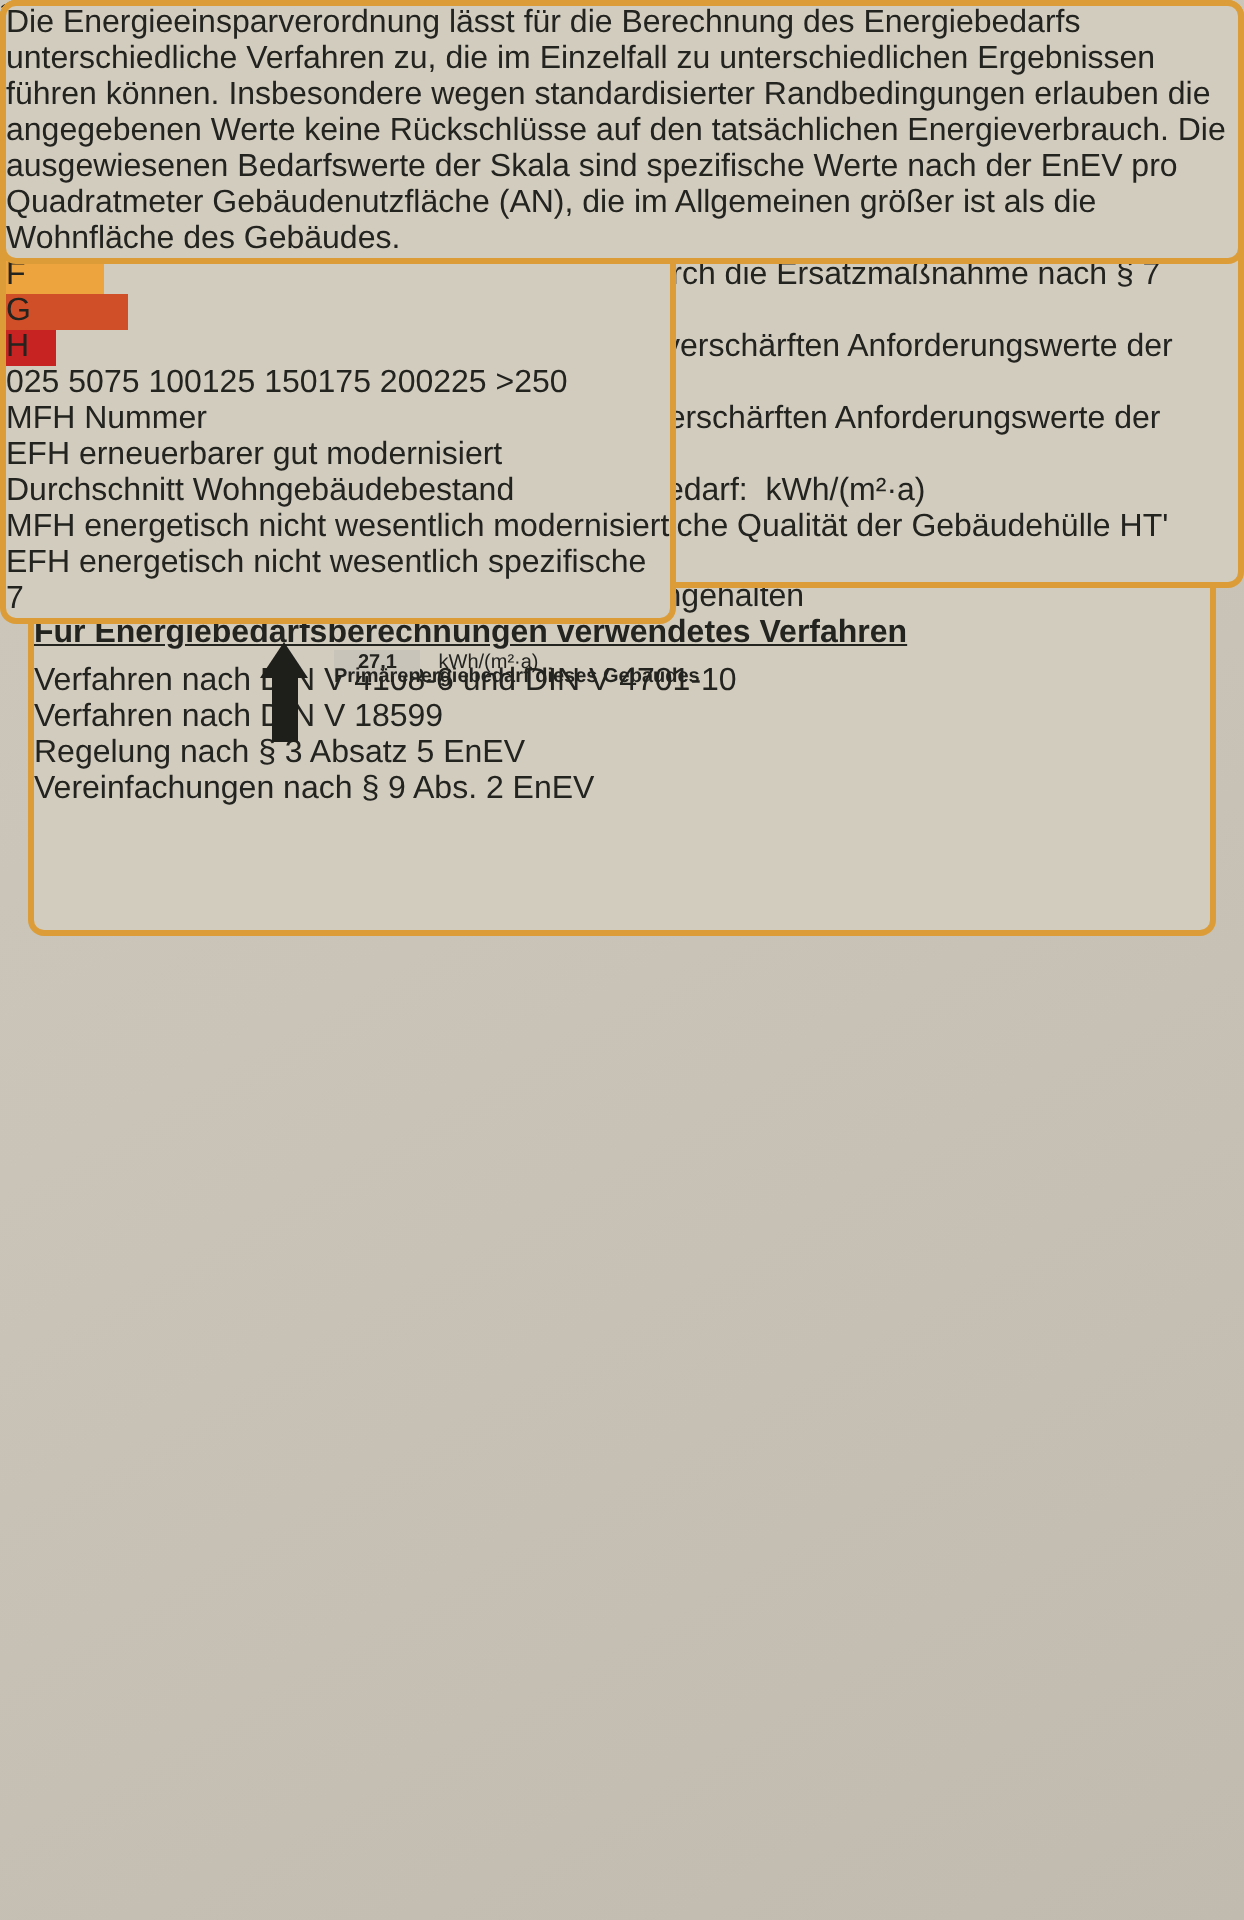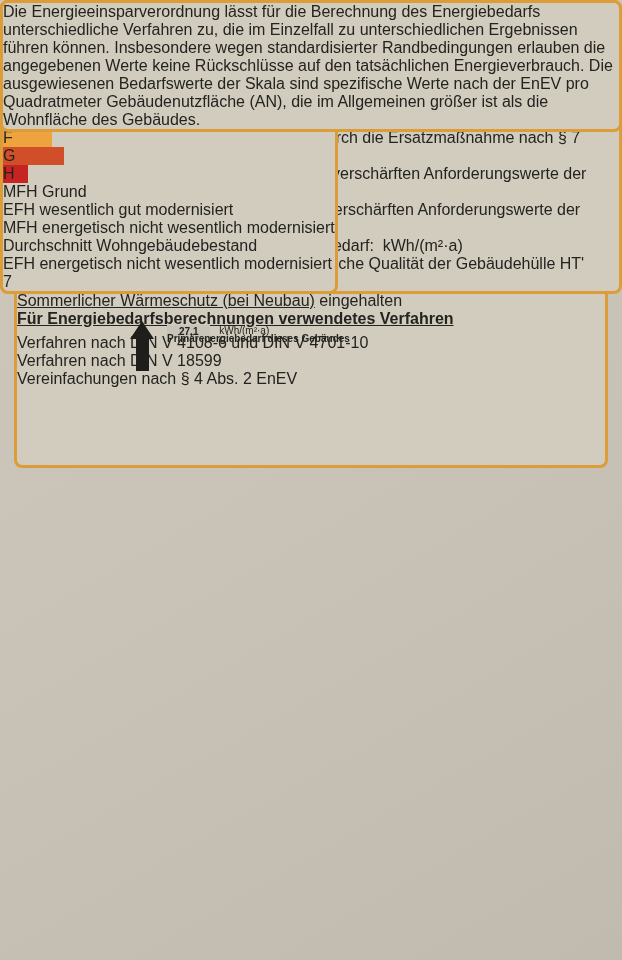--- a/index.html
+++ b/index.html
@@ -262,21 +262,25 @@
       <div class="item">
         <span class="cb checked"></span>
         <span>Verfahren nach DIN V 4108-6 und DIN V 4701-10</span>
       </div>
       <div class="item">
         <span class="cb"></span>
         <span>Verfahren nach DIN V 18599</span>
       </div>
       <div class="item">
         <span class="cb"></span>
-        <span>Vereinfachungen nach § 4 Abs. 2 EnEV</span>
+        <span>Regelung nach § 3 Absatz 5 EnEV</span>
+      </div>
+      <div class="item">
+        <span class="cb"></span>
+        <span>Vereinfachungen nach § 9 Abs. 2 EnEV</span>
       </div>
     </div>
   </div>
 
   <div class="obox fbox">
     <div class="t1">Endenergiebedarf dieses Gebäudes</div>
     <div class="t2">[Pflichtangabe in Immobilienanzeigen]</div>
     <div class="chip">117,0 kWh/(m²·a)</div>
   </div>
 
@@ -340,31 +344,39 @@
       <div class="seg s0" style="background: rgb(55, 137, 74);">A+</div>
       <div class="seg s1" style="background: rgb(77, 160, 75);">A</div>
       <div class="seg s2" style="background: rgb(148, 180, 49);">B</div>
       <div class="seg s3" style="background: rgb(207, 209, 29);">C</div>
       <div class="seg s4" style="background: rgb(242, 224, 19);">D</div>
       <div class="seg s5" style="background: rgb(240, 212, 20);">E</div>
       <div class="seg s6" style="background: rgb(238, 164, 62);">F</div>
       <div class="seg s7" style="background: rgb(208, 79, 40);">G</div>
       <div class="seg s8" style="background: rgb(200, 35, 35);">H</div>
     </div>
+    <div class="vticks">
+      <span class="t0">0</span><span class="t1">25</span>
+      <span class="t2">50</span><span class="t3">75</span>
+      <span class="t4">100</span><span class="t5">125</span>
+      <span class="t6">150</span><span class="t7">175</span>
+      <span class="t8">200</span><span class="t9">225</span>
+      <span class="t10">&gt;250</span>
+    </div>
     <div class="vgbar"></div>
     <div class="vmarks">
-      <div class="vmark m1"><span>MFH Grund</span></div>
-      <div class="vmark m3"><span>EFH wesentlich
+      <div class="vmark m1"><span>MFH Nummer</span></div>
+      <div class="vmark m3"><span>EFH erneuerbarer
 gut modernisiert</span></div>
+      <div class="vmark m4"><span>Durchschnitt
+Wohngebäudebestand</span></div>
       <div class="vmark m5"><span>MFH energetisch nicht
 wesentlich modernisiert</span></div>
-      <div class="vmark m4"><span>Durchschnitt
-Wohngebäudebestand</span></div>
       <div class="vmark m6"><span>EFH energetisch nicht
-wesentlich modernisiert</span></div>
+wesentlich spezifische</span></div>
     </div>
     <div class="vfoot">7</div>
   </div>
 
   <div class="obox xbox">
     <div class="xbody">Die Energieeinsparverordnung lässt für die Berechnung des Energiebedarfs unterschiedliche Verfahren zu, die im Einzelfall zu unterschiedlichen Ergebnissen führen können. Insbesondere wegen standardisierter Randbedingungen erlauben die angegebenen Werte keine Rückschlüsse auf den tatsächlichen Energieverbrauch. Die ausgewiesenen Bedarfswerte der Skala sind spezifische Werte nach der EnEV pro Quadratmeter Gebäudenutzfläche (AN), die im Allgemeinen größer ist als die Wohnfläche des Gebäudes.</div>
   </div>
 
   <div class="fns">
     <span class="f0">¹  siehe Fußnote 1 auf Seite 1 des Energieausweises</span>

